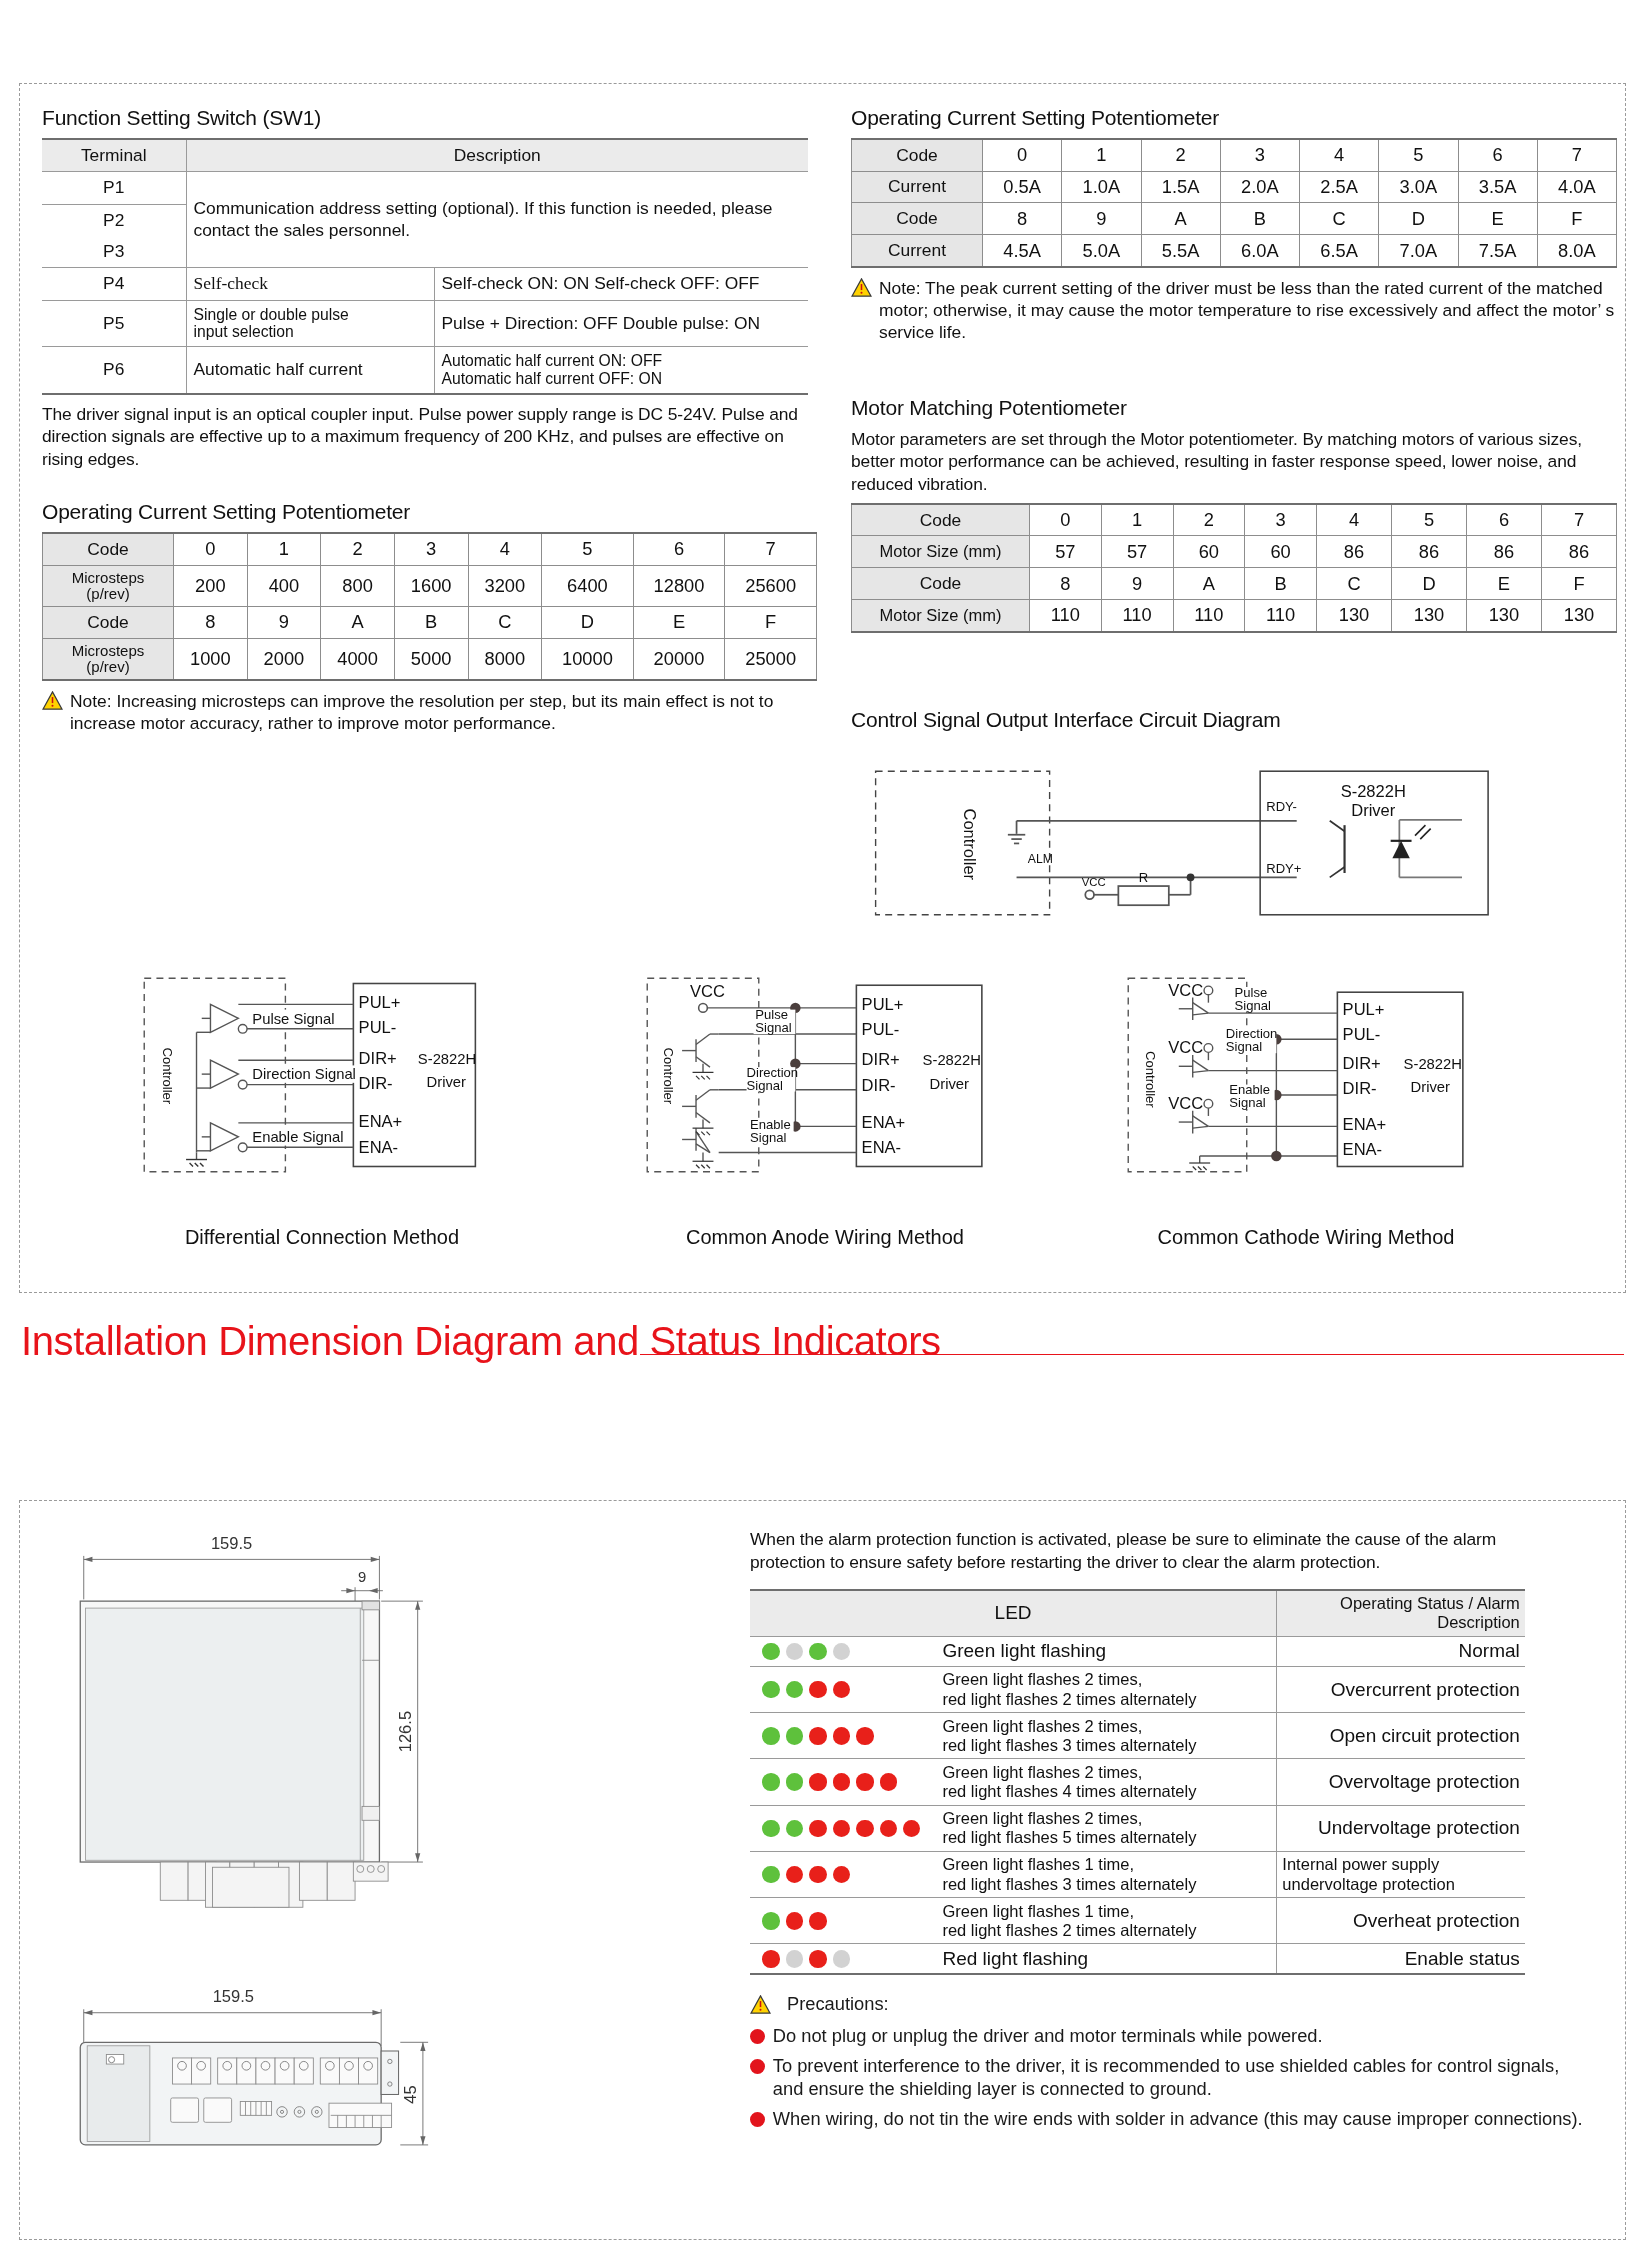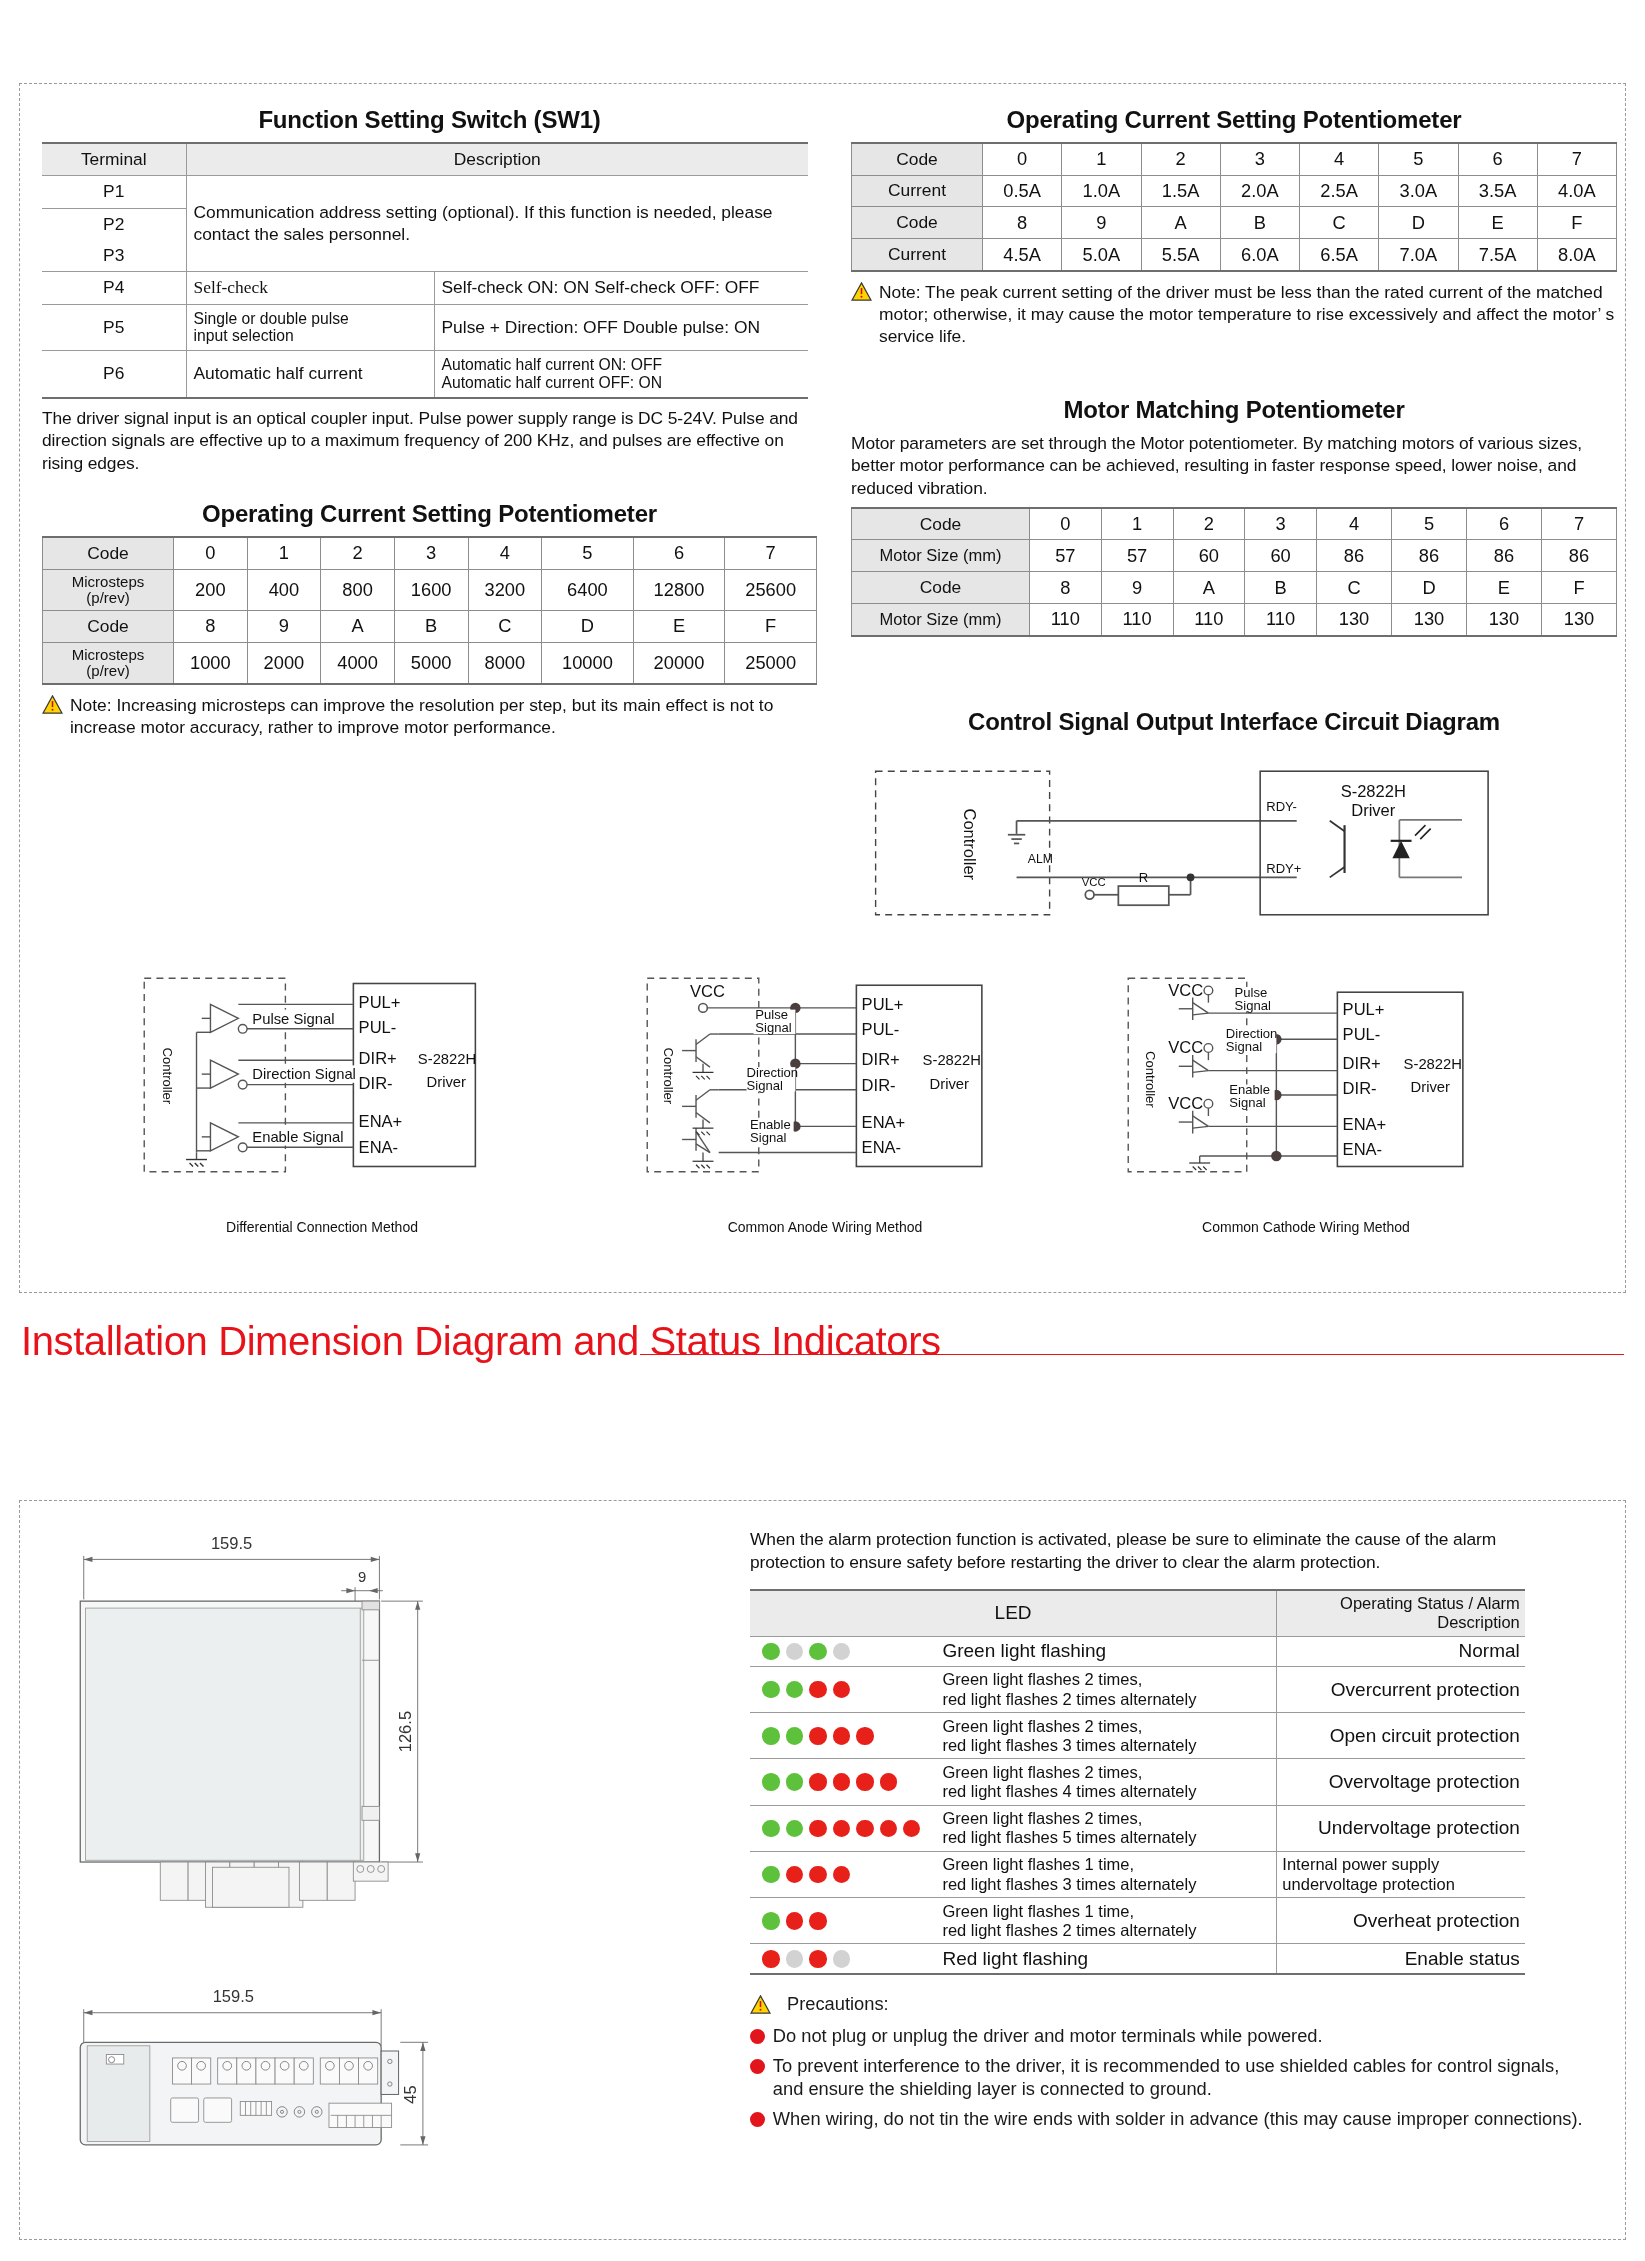--- a/index.html
+++ b/index.html
@@ -19,22 +19,22 @@
     border:1.3px dashed #9a9a9a;
   }
   #panel-top    { left:19px;  top:83px;   width:1607px; height:1210px; }
   #panel-bottom { left:19px;  top:1500px; width:1607px; height:740px; }
 
   .col-left  { position:absolute; }
   .col-right { position:absolute; }
 
   
   .sec-h {
-    font-size:24px; font-weight:bold; letter-spacing:-0.2px;
-    margin:0 0 7.8px 0; color:#111;text-align:center;
+    font-size:21px; font-weight:normal; letter-spacing:-0.2px;
+    margin:0 0 7.8px 0; color:#111;
   }
   .body-t {
     font-size:17.4px; line-height:1.30; color:#111;
     margin:0; letter-spacing:-0.1px;
   }
 
   
   #sw1 { border-collapse:collapse; width:766px; font-size:17.4px; }
   #sw1 td, #sw1 th {
     border-left:none; border-right:none;
@@ -62,21 +62,21 @@
   .codetbl .lblw { background:#e6e6e6; width:178px; font-size:17.4px; }
   .codetbl .lblw2 { background:#e6e6e6; width:178px; font-size:16.5px; }
 
   
   .note { display:flex; gap:7px; margin-top:8.7px; }
   .note .txt { font-size:17.4px; line-height:1.28; color:#111; }
   .warn-tri { flex:none; width:21px; height:19px; margin-top:1.7px; }
 
   
   .dgwrap { position:absolute; }
-  .cap { text-align:center; font-size:14px; color:#111; margin-top:12px; }
+  .cap { text-align:center; font-size:20px; color:#111; margin-top:19px; }
 
   
   #redtitle {
     position:absolute; left:21px; top:1319px;
     font-size:40px; color:#e8131a; letter-spacing:-0.4px;
     white-space:nowrap;
   }
   #redrule {
     position:absolute; left:640px; top:1354px; width:984px; height:0;
     border-top:1.7px solid #e8131a;

